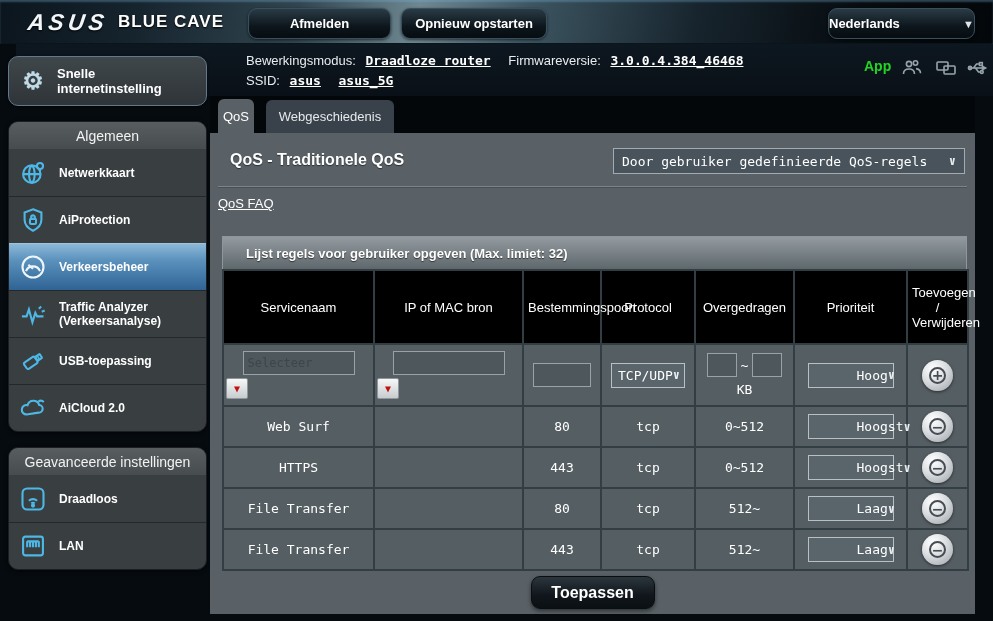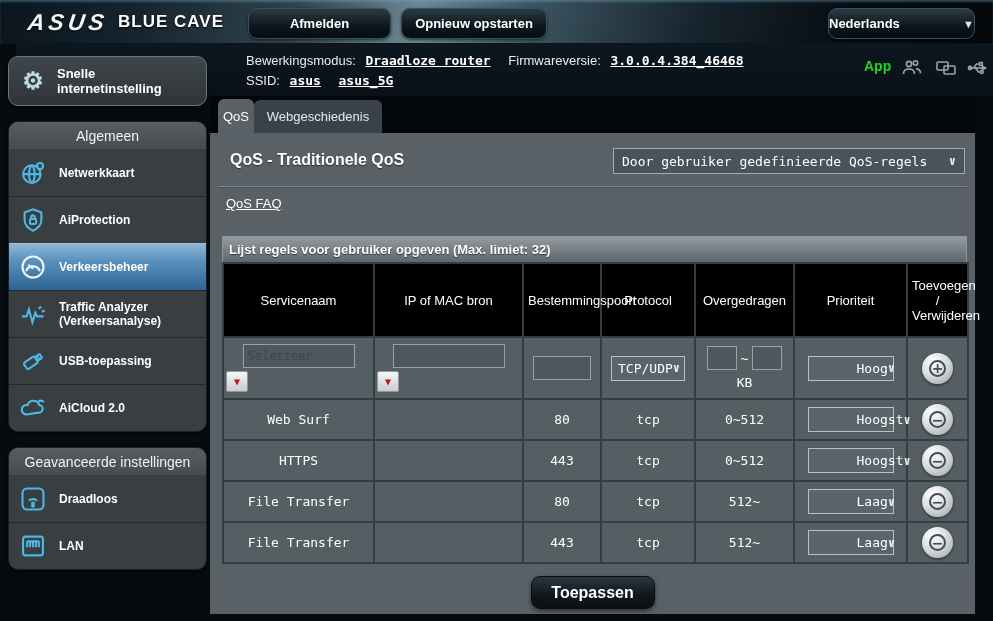--- a/index.html
+++ b/index.html
@@ -60,44 +60,44 @@
   .sitem.selected .sicon svg { stroke:#eef6fb; }
   .gearglyph { font-size:24px; color:#bfd9e6; line-height:1; }
 
   
   .tabsbar { position:absolute; left:210px; top:96px; width:765px; height:37px;
     background:#04070a; display:flex; align-items:flex-end; }
   .tab { border-radius:6px 6px 0 0; display:flex; align-items:center;
     justify-content:center; font-size:13px; cursor:pointer; }
   .tab.active { margin-left:8px; width:36px; height:34px; background:#59616 6;
     background:#596166; color:#fff; }
-  .tab.inactive { margin-left:0; width:128px; height:33px; background:#39424a;
+  .tab.inactive { margin-left:12px; width:128px; height:33px; background:#39424a;
     color:#e6e9eb; }
 
   
   .panel { position:absolute; left:210px; top:133px; width:765px; height:481px;
     background:#596166; }
   .ptitle { position:absolute; left:20px; top:18px; color:#fff; font-size:16px;
     font-weight:bold; text-shadow:0 1px 1px #2a2f33; }
   .modeselect { position:absolute; right:10px; top:15px; width:352px; height:26px;
     background:#49535c; border:1px solid #a3abb0; color:#fff; font-size:13px;
     display:flex; align-items:center; justify-content:space-between;
     padding:0 8px; cursor:pointer; }
   .chev { color:#e8edf0; font-size:12px; font-weight:bold; }
   .pdivider { position:absolute; left:8px; right:8px; top:53px; height:0;
     border-top:1px solid #7c858b; border-bottom:1px solid #49505 5;
     border-bottom:1px solid #495055; }
-  .faq { position:absolute; left:16px; top:63px; color:#fff; font-size:13px;
+  .faq { position:absolute; left:8px; top:63px; color:#fff; font-size:13px;
     text-decoration:underline; cursor:pointer; }
 
   
   .tablewrap { position:absolute; left:12px; top:103px; width:745px; }
-  .tcaption { height:26px; background:linear-gradient(#939ba0,#5e676c);
+  .tcaption { height:33px; background:linear-gradient(#939ba0,#5e676c);
     border:1px solid #8d979c; border-bottom:none; display:flex; align-items:center;
-    padding-left:6px; color:#fff; font-weight:bold; font-size:13px;
+    padding-left:23px; color:#fff; font-weight:bold; font-size:13px;
     text-shadow:0 1px 1px #333; }
   table.rules { width:745px; border-collapse:collapse; table-layout:fixed; }
   table.rules td, table.rules th { border:2px solid #333d44; }
   table.rules th { height:74px; background:#000000; color:#fff; font-size:13px;
     font-weight:normal; text-align:center; padding:8px 4px; }
   table.rules td { background:#555e63; color:#fff; text-align:center;
     font-family:"DejaVu Sans Mono",monospace; font-size:13px; }
   tr.newrule td { height:62px; vertical-align:middle; }
   tr.datarow td { height:41px; }
   .cellcol { display:flex; flex-direction:column; align-items:center; gap:3px; }

